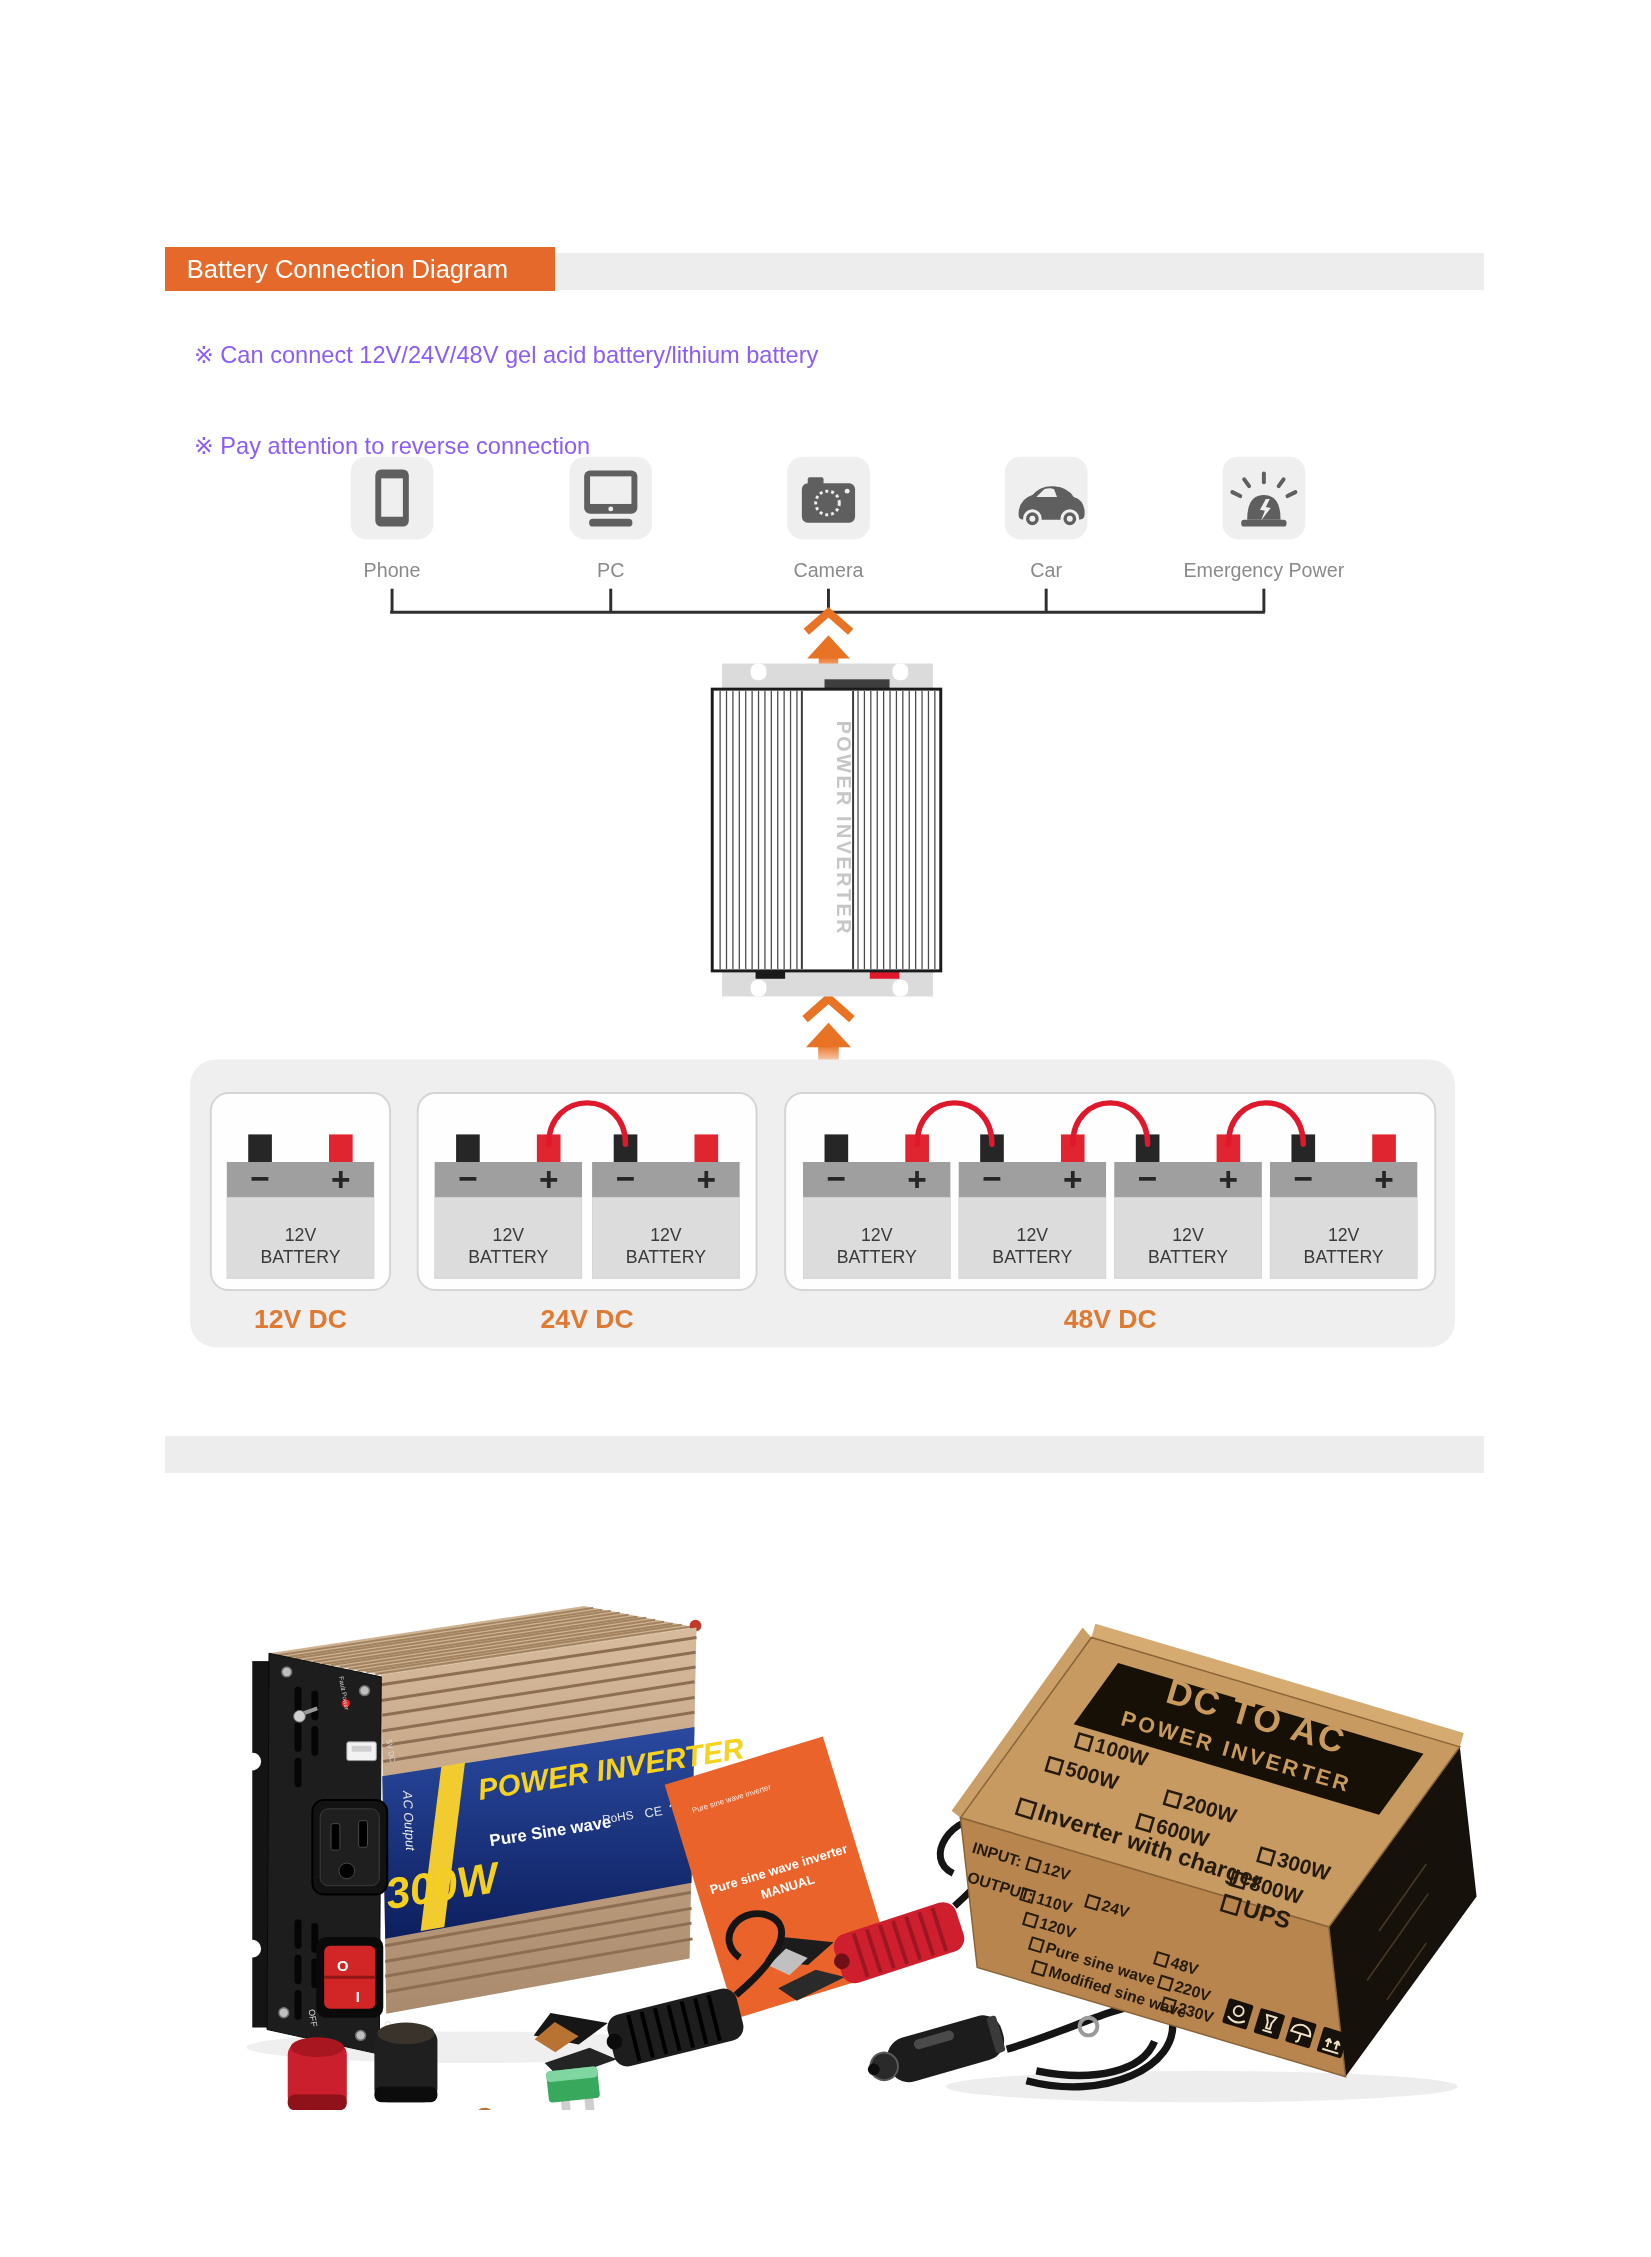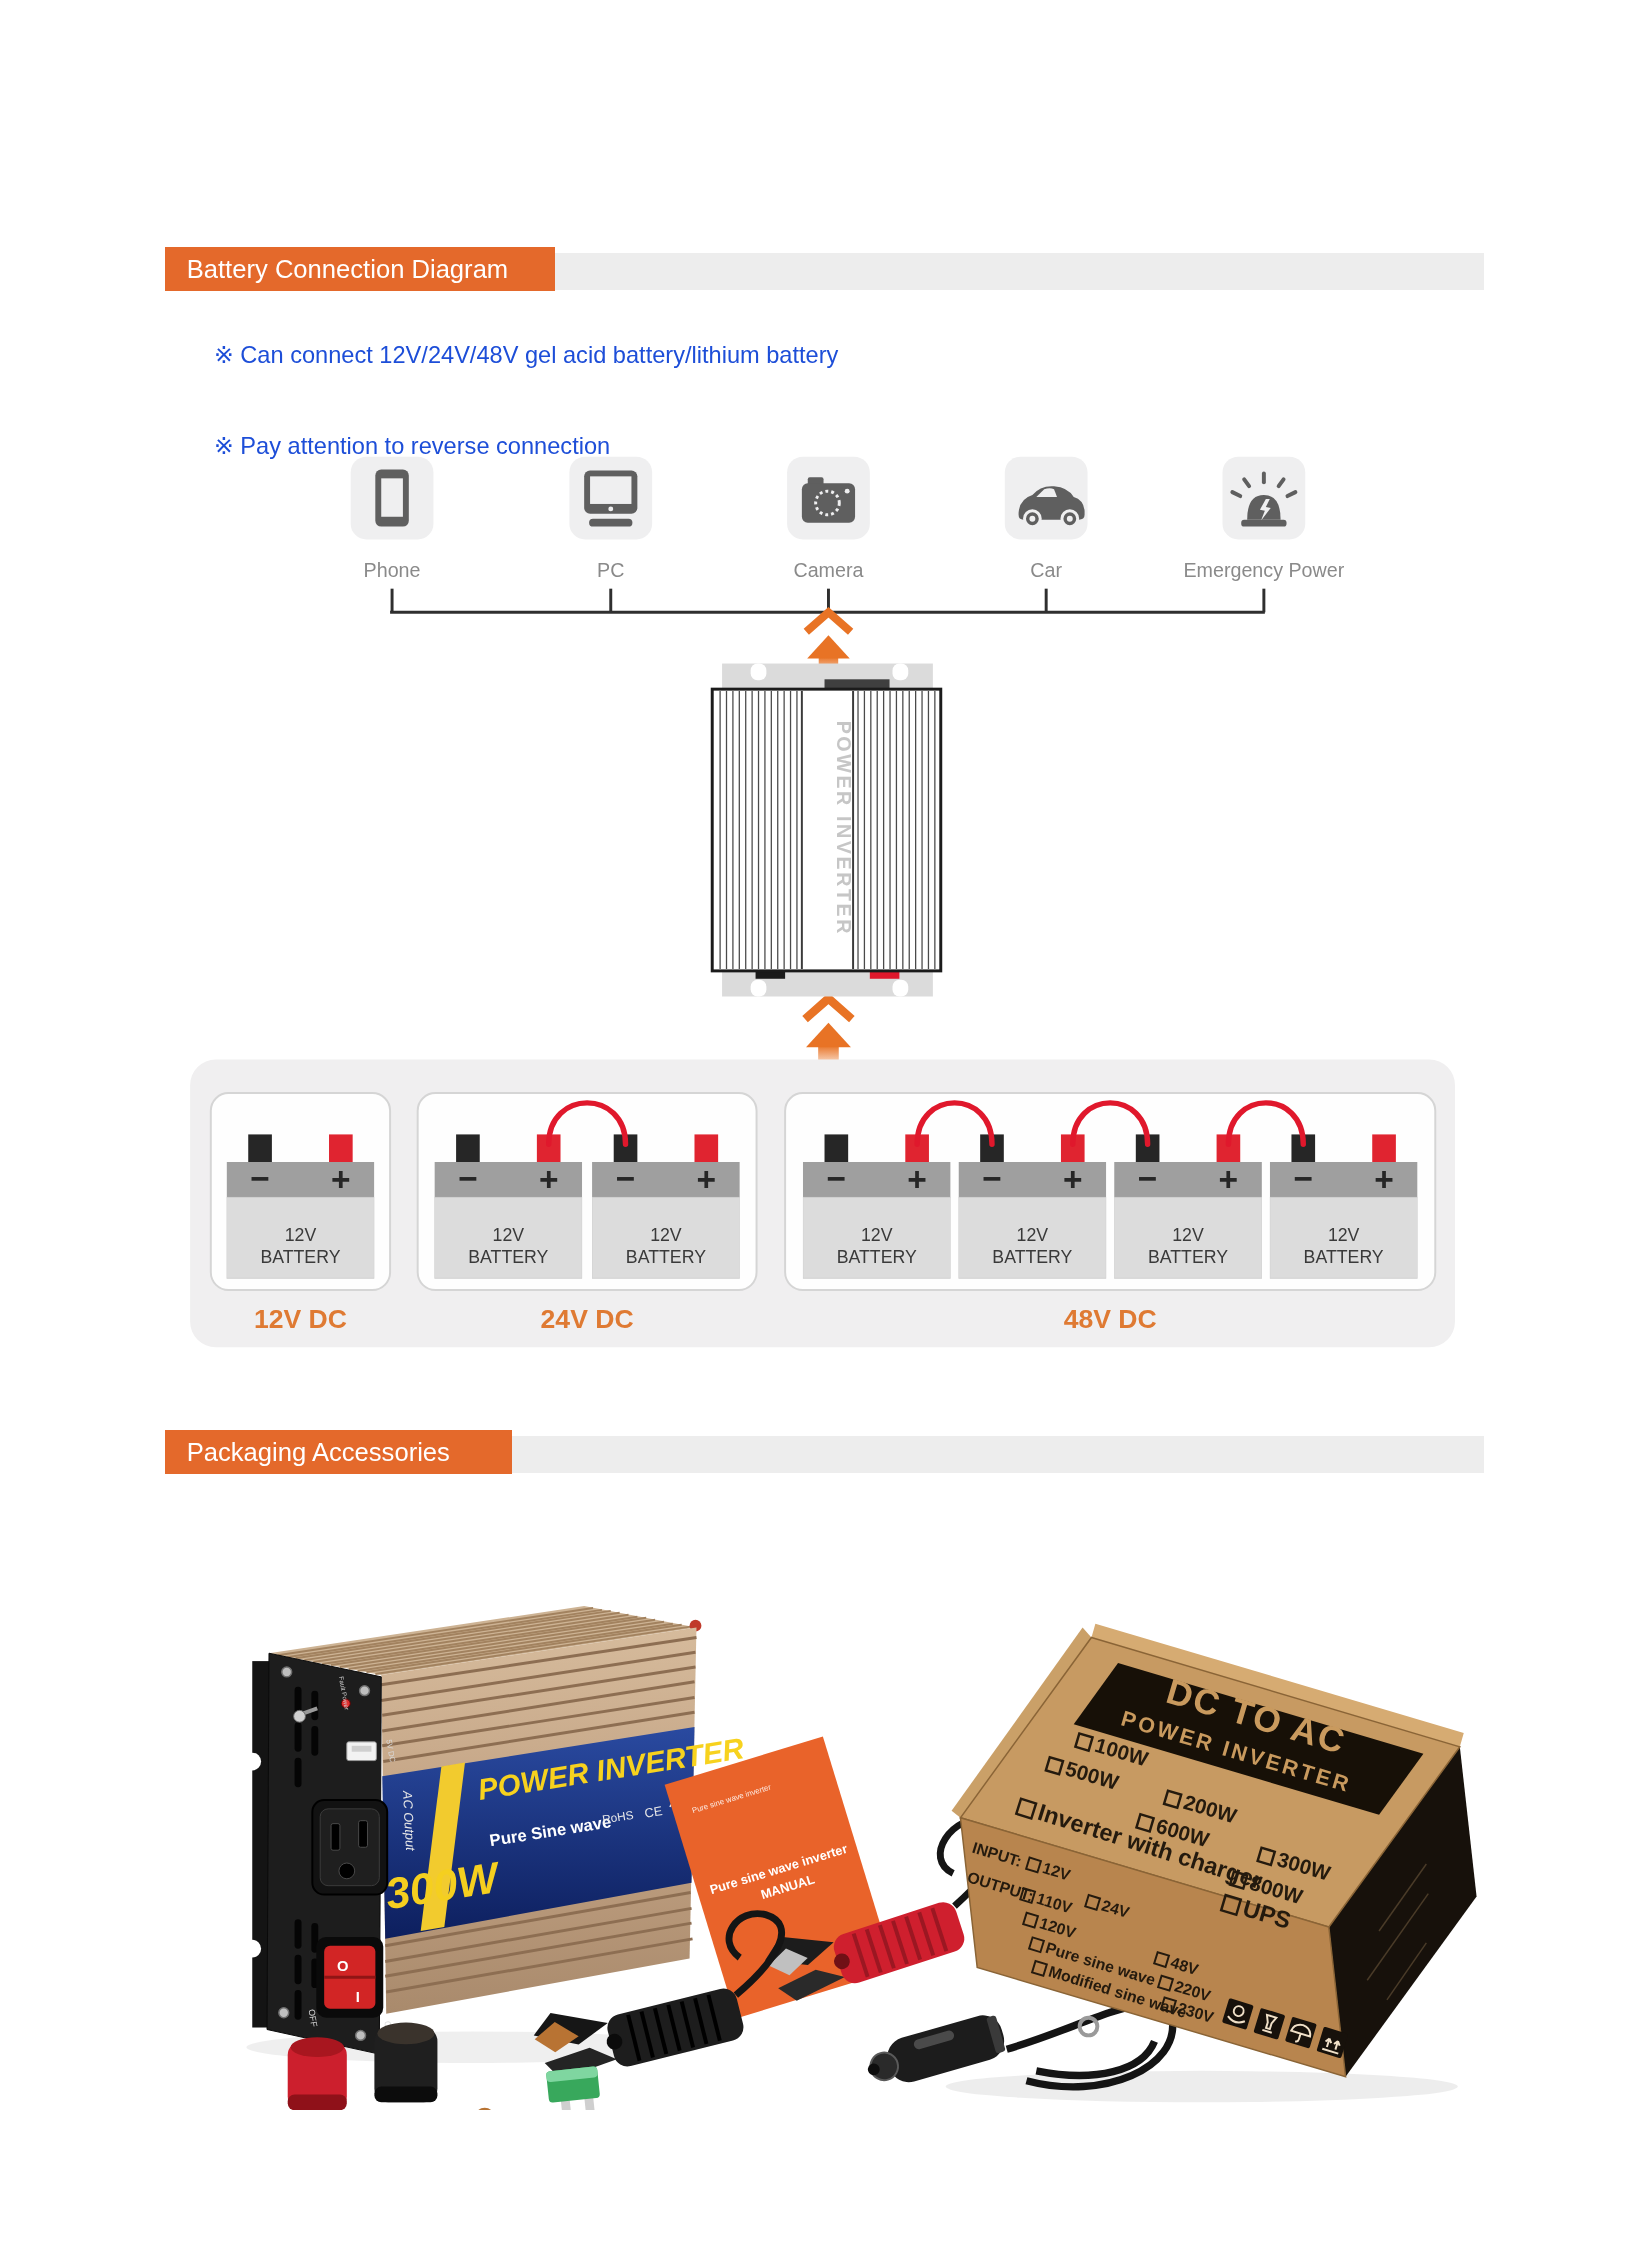--- a/index.html
+++ b/index.html
@@ -1,21 +1,21 @@
 <!DOCTYPE html>
 <html><head>
 <meta charset="utf-8">
 <style>
   html,body{margin:0;padding:0;background:#fff;}
   #page{position:relative;width:1652px;height:2110px;background:#ffffff;overflow:hidden;
         font-family:"Liberation Sans","DejaVu Sans",sans-serif;text-decoration:underline;}
   .graybar{position:absolute;background:#ededed;}
   .chip{position:absolute;background:#e4692b;color:#ffffff;font-size:25.6px;line-height:44px;
         padding-left:21.7px;box-sizing:border-box;}
-  .note{position:absolute;left:214px;font-size:23.6px;color:#1d4ed8;}
+  .note{position:absolute;left:194px;font-size:23.6px;color:#8b5cf6;}
   svg{position:absolute;left:0;}
   text{font-family:"Liberation Sans","DejaVu Sans",sans-serif;}
   .dev-label{font-size:20px;fill:#8a8a8a;text-anchor:middle;}
   .grp-label{font-size:27px;font-weight:bold;fill:#df7a33;text-anchor:middle;}
   .bat-sign{font-size:34px;font-weight:bold;fill:#262626;text-anchor:middle;}
   .bat-txt{font-size:18px;fill:#3a3a3a;text-anchor:middle;}
   .inv-vert{font-size:20px;font-weight:bold;fill:#c6c6c6;letter-spacing:6px;}
   .box-opt{font-size:21px;font-weight:bold;fill:#241a0e;}
   .box-opt-big{font-size:24px;font-weight:bold;fill:#241a0e;}
   .box-front{font-size:16px;font-weight:bold;fill:#241a0e;}
@@ -199,21 +199,20 @@
         <path d="M1247,1162 C1247,1106 1323,1106 1323,1162"></path>
       </g>
 
       <text class="grp-label" x="305" y="1349">12V DC</text>
       <text class="grp-label" x="596" y="1349">24V DC</text>
       <text class="grp-label" x="1127" y="1349">48V DC</text>
     </g>
   </svg>
 
   <div class="graybar" style="left:165px;top:1436px;width:1319px;height:37px;"></div>
-  <div class="chip" style="left:165px;top:1430px;width:347px;height:44px;">Packaging Accessories</div>
 
   <svg style="top:1537px;" width="1652" height="721" viewBox="0 1560 1677 732">
     <defs>
       <linearGradient id="bandBlue" x1="0" y1="0" x2="0" y2="1">
         <stop offset="0" stop-color="#2a4aa0"></stop>
           <stop offset="1" stop-color="#0d1f5e"></stop>
       </linearGradient>
       <linearGradient id="goldSide" x1="0" y1="0" x2="0" y2="1">
         <stop offset="0" stop-color="#d6bb9c"></stop>
           <stop offset="0.5" stop-color="#c2a283"></stop>

